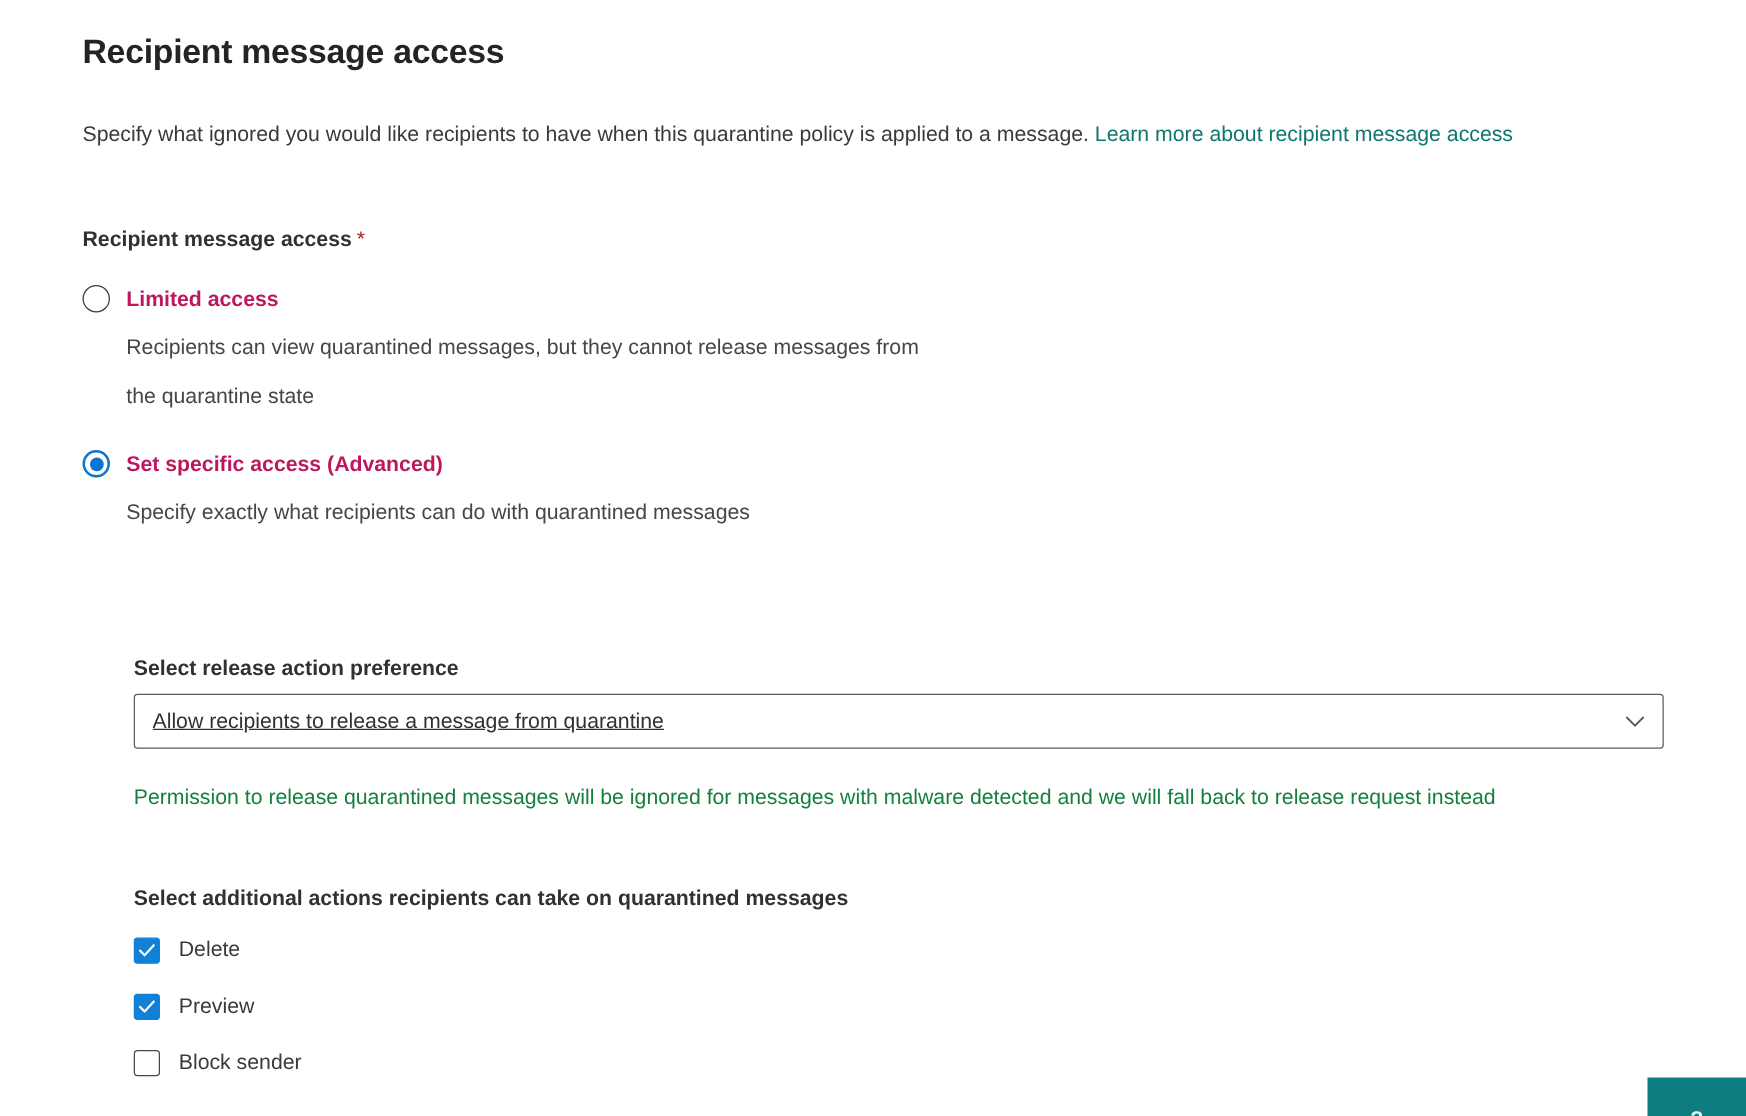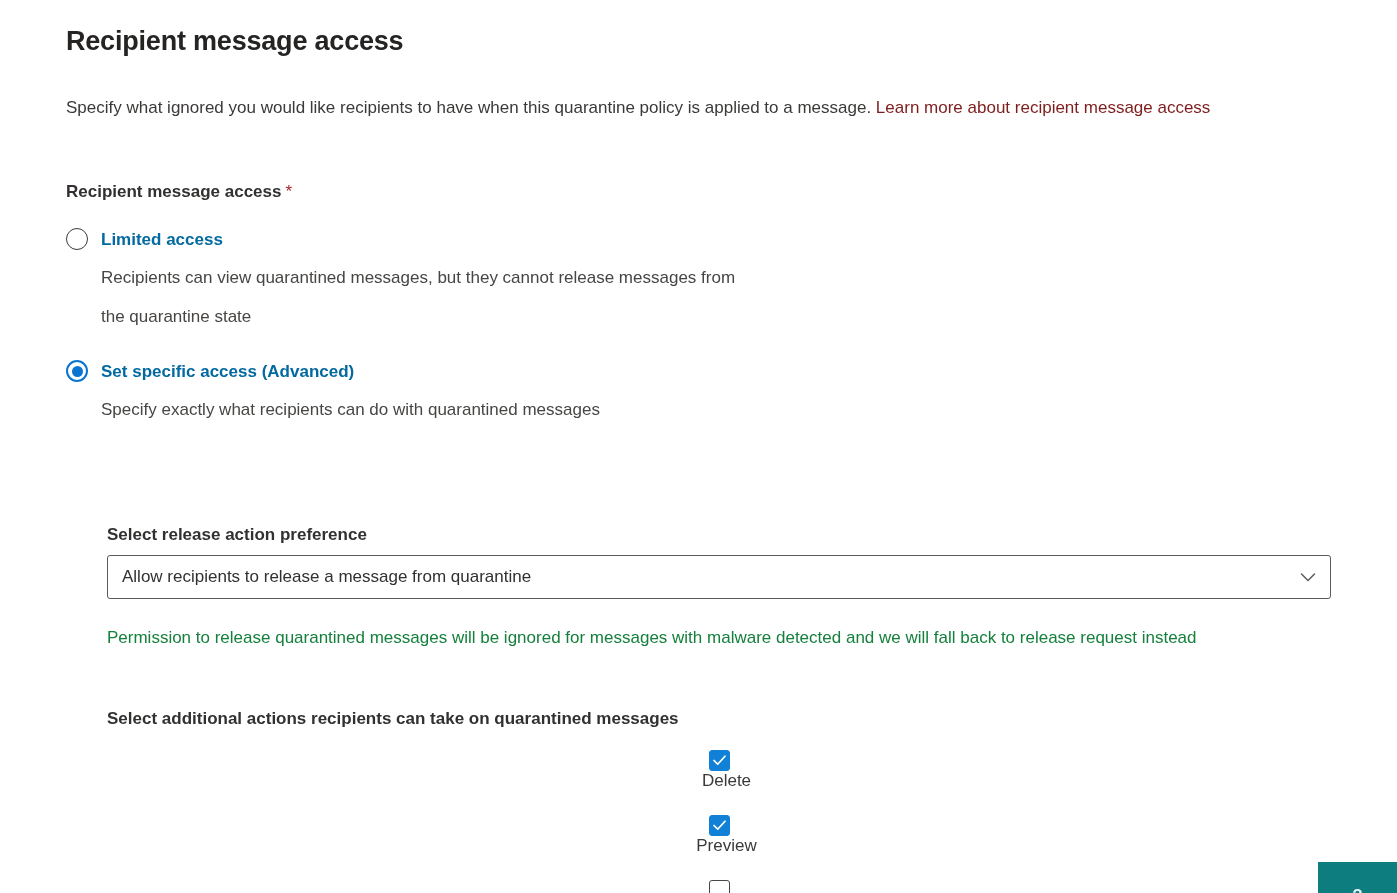--- a/index.html
+++ b/index.html
@@ -15,67 +15,67 @@
 
   .page-title {
     font-size: 27px; font-weight: 700; color: #252423;
     margin: 0; letter-spacing: -0.2px;
   }
 
   .intro {
     margin-top: 36px; font-size: 17px; line-height: 29px;
     color: #3b3a39; max-width: 1160px;
   }
-  .intro .link { color: #7f1d1d; cursor: pointer; }
+  .intro .link { color: #0f766e; cursor: pointer; }
 
   .field-label {
     margin-top: 60px; font-size: 17px; font-weight: 700; color: #323130;
   }
   .required { color: #a4262c; font-weight: 400; margin-left: 4px; }
 
   .radio-option { display: flex; align-items: flex-start; margin-top: 26px; cursor: pointer; }
   .radio-option + .radio-option { margin-top: 24px; }
   .radio {
     flex: 0 0 auto;
     width: 22px; height: 22px; border-radius: 50%;
     border: 1.5px solid #3b3a39; background: #fff;
     display: flex; align-items: center; justify-content: center;
     margin-top: 0px;
   }
   .radio .dot { display: none; width: 11px; height: 11px; border-radius: 50%; background: #0b74d1; }
   .radio.selected { border: 2px solid #0b74d1; }
   .radio.selected .dot { display: block; }
   .radio-text { margin-left: 13px; }
-  .radio-label { font-size: 17px; font-weight: 700; color: #0369a1; line-height: 23px; }
+  .radio-label { font-size: 17px; font-weight: 700; color: #be185d; line-height: 23px; }
   .radio-desc {
     margin-top: 7px; font-size: 17px; line-height: 39px; color: #484644;
     max-width: 645px;
   }
 
   .advanced { margin-left: 41px; margin-top: 96px; }
   .section-label { font-size: 17px; font-weight: 700; color: #323130; }
 
   .dropdown {
     margin-top: 10px; width: 1228px; max-width: 100%; height: 44px;
     border: 1px solid #5d5b58; border-radius: 3px; background: #fff;
     display: flex; align-items: center; padding: 0 14px;
     font-size: 17px; color: #323130; cursor: pointer;
     position: relative;
   }
-  .dropdown-value { flex: 1 1 auto; white-space: nowrap; overflow: hidden; }
+  .dropdown-value { flex: 1 1 auto; white-space: nowrap; overflow: hidden; text-decoration: underline; }
   .chevron { flex: 0 0 auto; margin-left: 12px; display: flex; align-items: center; }
 
   .note {
     margin-top: 24px; font-size: 17px; line-height: 29px;
     color: #15803d; max-width: 1130px;
   }
 
   .actions-label { margin-top: 57px; font-size: 17px; font-weight: 700; color: #323130; }
 
-  .checkbox-row { display: flex; align-items: center; margin-top: 24px; cursor: pointer; flex-direction: column; }
+  .checkbox-row { display: flex; margin-top: 24px; cursor: pointer; }
   .checkbox-row.first { margin-top: 21px; }
   .checkbox {
     flex: 0 0 auto; width: 21px; height: 21px;
     border: 1.5px solid #4a4846; border-radius: 3px; background: #fff;
     display: flex; align-items: center; justify-content: center;
   }
   .checkbox svg { display: none; }
   .checkbox.checked { background: #1180d7; border-color: #1180d7; }
   .checkbox.checked svg { display: block; }
   .checkbox-label { margin-left: 15px; font-size: 17px; color: #3b3a39; }

